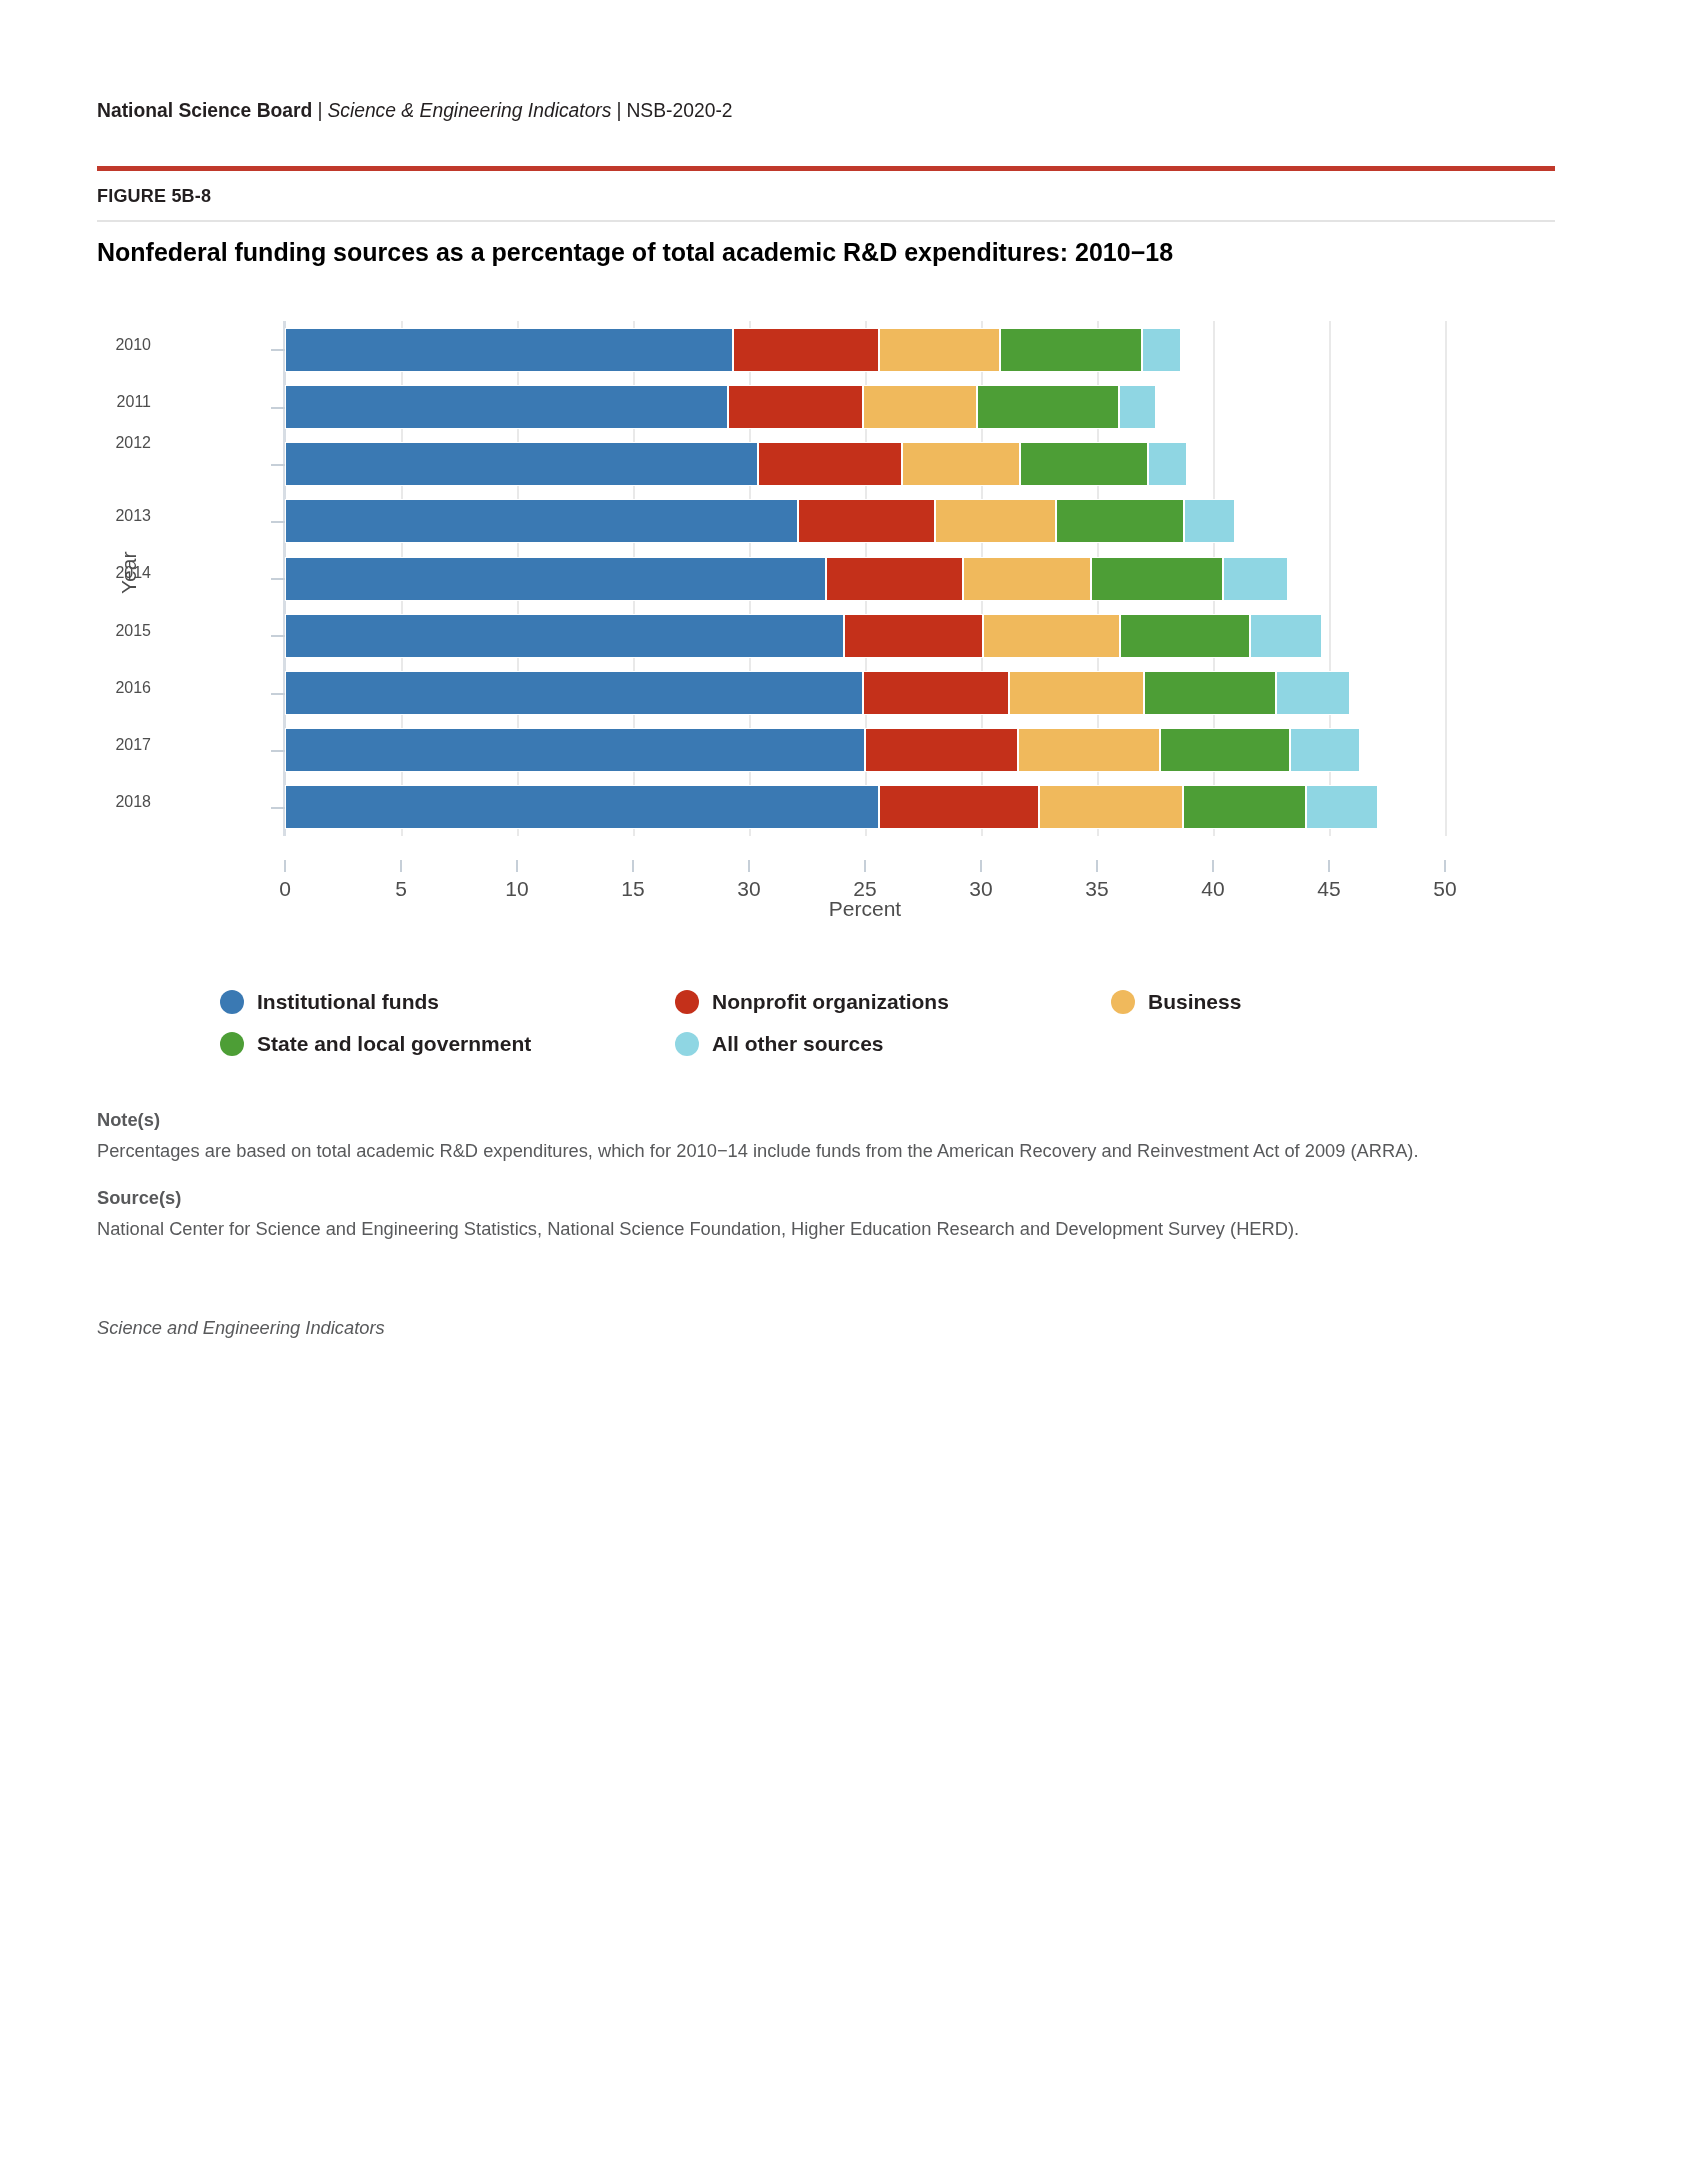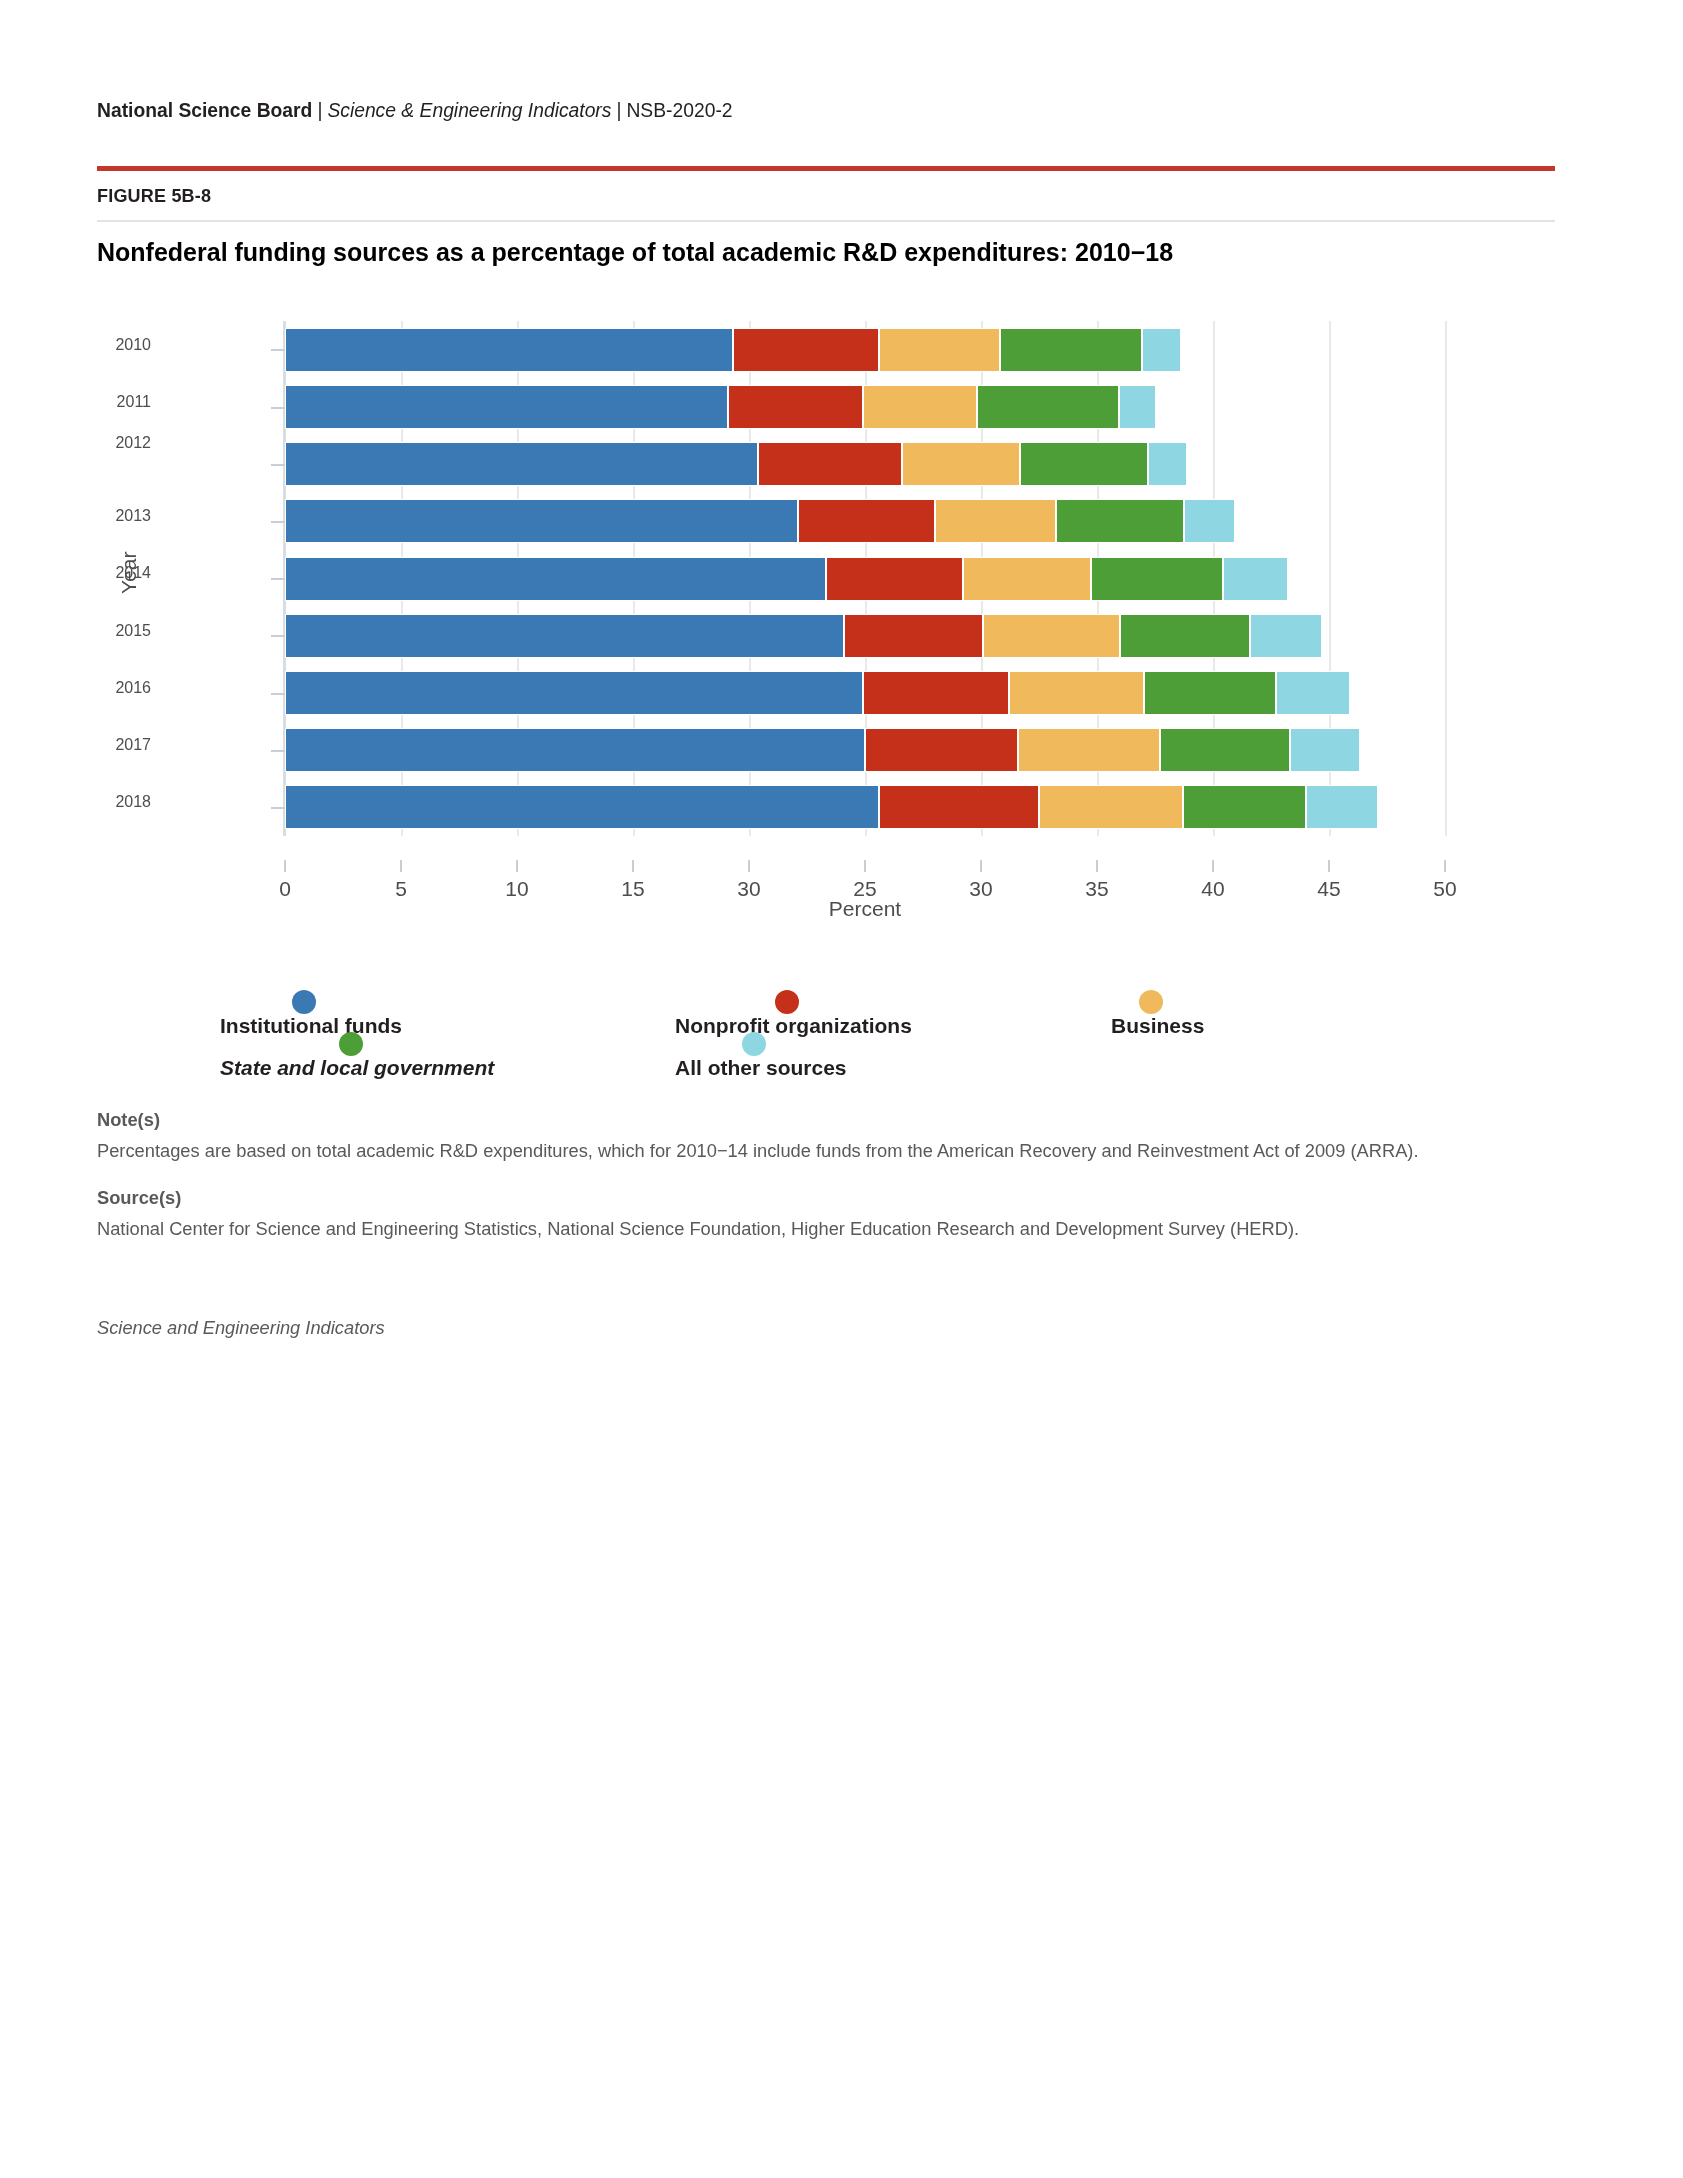--- a/index.html
+++ b/index.html
@@ -175,21 +175,20 @@
   .legend-row {
     display: block;
     height: 42px;
     position: relative;
   }
   .legend-item {
     position: absolute;
     display: flex;
     align-items: center;
     white-space: nowrap;
-    flex-direction: column;
   }
   .legend-dot {
     width: 24px;
     height: 24px;
     border-radius: 50%;
     margin-right: 13px;
     flex: 0 0 auto;
   }
   .legend-text {
     font-size: 21px;
@@ -353,21 +352,21 @@
         <div class="legend-item" style="left: 455px;">
           <span class="legend-dot" style="background: rgb(196, 48, 26);"></span>
           <span class="legend-text">Nonprofit organizations</span>
         </div>
         <div class="legend-item" style="left: 891px;">
           <span class="legend-dot" style="background: rgb(240, 185, 92);"></span>
           <span class="legend-text">Business</span>
         </div>
       </div>
       <div class="legend-row">
-        <div class="legend-item" style="left: 0px; font-style: italic;">
+        <div class="legend-item" style="left: 0px;">
           <span class="legend-dot" style="background: rgb(77, 158, 54);"></span>
           <span class="legend-text">State and local government</span>
         </div>
         <div class="legend-item" style="left: 455px;">
           <span class="legend-dot" style="background: rgb(143, 214, 227);"></span>
           <span class="legend-text">All other sources</span>
         </div>
       </div>
     </div>
 

